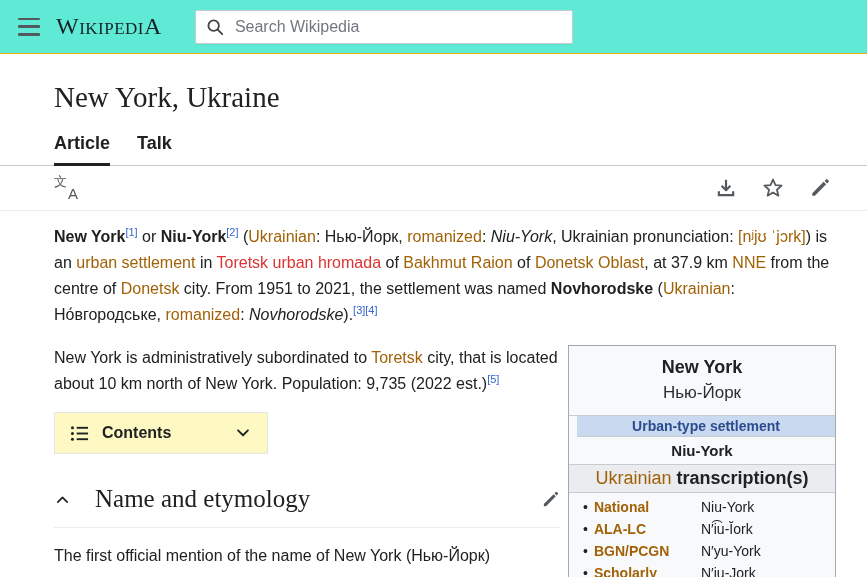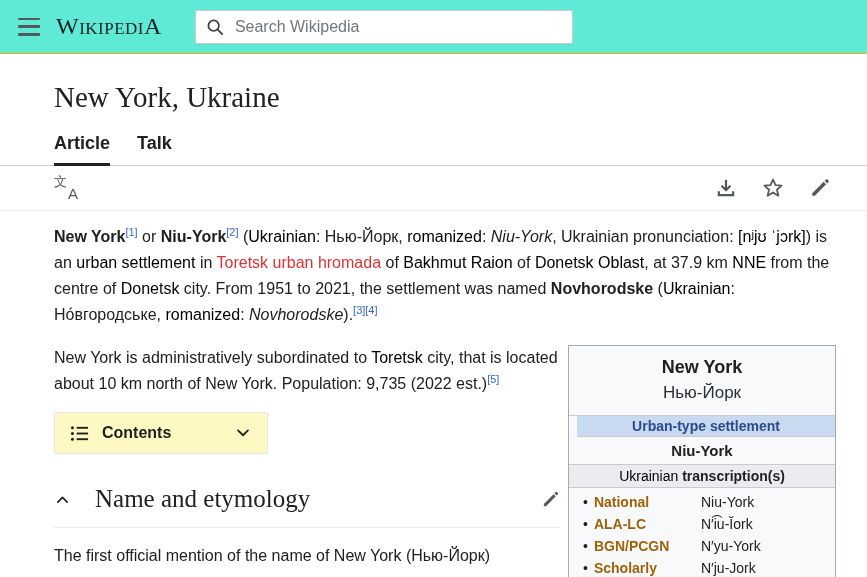--- a/index.html
+++ b/index.html
@@ -50,21 +50,21 @@
   .lang-btn { position: relative; width: 26px; height: 24px; cursor: pointer; color: #54595d; }
   .lang-btn .cjk { position: absolute; top: -3px; left: 0; font-size: 13px; }
   .lang-btn .lat { position: absolute; bottom: -2px; right: 2px; font-size: 15px; }
   .toolbar .spacer { flex: 1; }
   .tool-icon { width: 22px; height: 22px; margin-left: 25px; cursor: pointer; }
   
   p { margin: 0; line-height: 26px; font-size: 16px; }
   .lead-p1 { margin-top: 13px; }
   .bold { font-weight: bold; }
   .italic { font-style: italic; }
-  .link { color: #000000; cursor: pointer; }
+  .link { color: #a16207; cursor: pointer; }
   .redlink { color: #dd3333; cursor: pointer; }
   sup.ref { color: #3366cc; font-size: 11px; line-height: 0; cursor: pointer; }
   
   .lead-region { display: flex; align-items: flex-start; margin-top: 17px; }
   .left-col { width: 506px; flex: 0 0 506px; }
   .contents-btn {
     margin-top: 15px; width: 214px; height: 42px; background: #fef9c3;
     border: 1px solid #e3e5e8; display: flex; align-items: center;
     padding: 0 15px; cursor: pointer;
   }
@@ -91,21 +91,21 @@
     text-align: center; padding: 2px 4px; background: #c8d9f0;
     border-bottom: 1px solid #c8ccd1; font-weight: bold; font-size: 14px; margin-left: 8px;
   }
   .ib-type .link { color: #2a4b8d; }
   .ib-niu {
     text-align: center; padding: 5px 4px; font-weight: bold; font-size: 15px;
     border-bottom: 1px solid #c8ccd1; background: #f8f9fa;
   }
   .ib-trans-head {
     text-align: center; padding: 3px 4px; background: #eaecf0;
-    border-bottom: 1px solid #c8ccd1; font-size: 14px;
+    border-bottom: 1px solid #c8ccd1; font-size: 18px;
   }
   .ib-trans-head .bold { font-weight: bold; }
   .ib-rows { padding: 3px 0 5px; background: #f8f9fa; }
   .ib-row { display: flex; padding: 1px 8px 1px 14px; line-height: 20px; }
   .ib-row .bullet { color: #202122; margin-right: 6px; }
   .ib-row .lbl { color: #a16207; font-weight: bold; cursor: pointer; }
   .ib-row .cell-l { width: 118px; display: flex; }
   .ib-row .val { color: #202122; }
 </style>
 </head>

